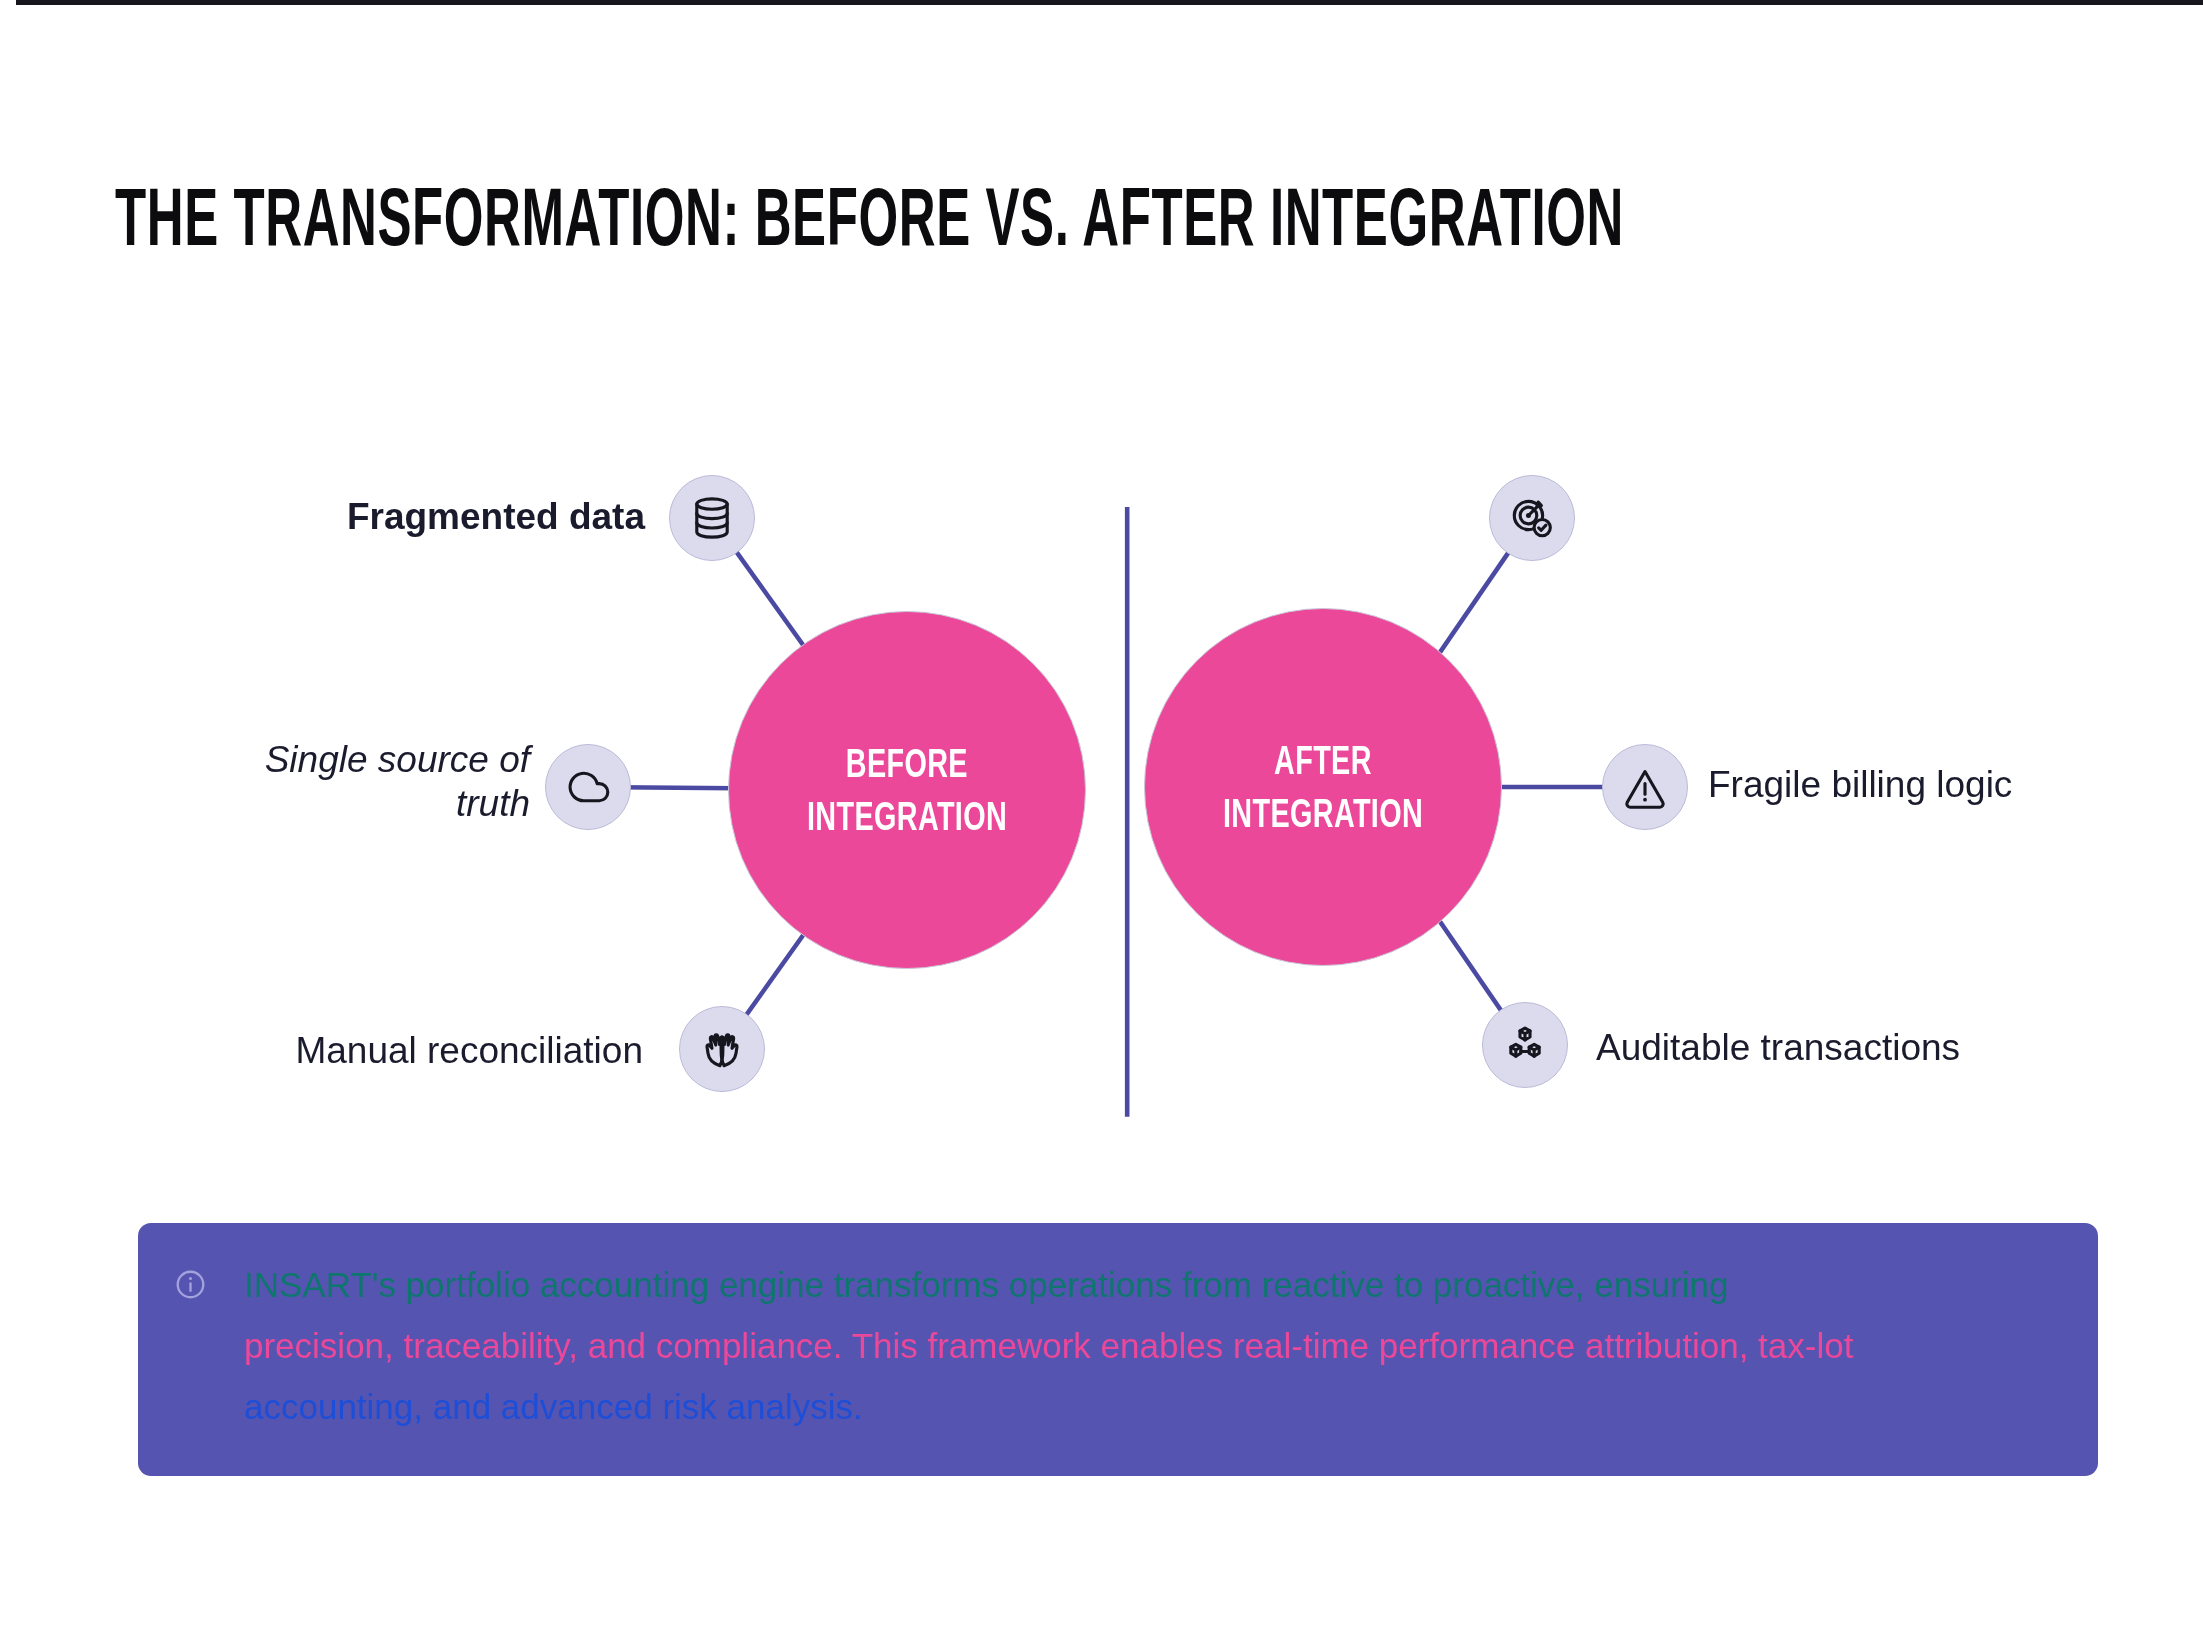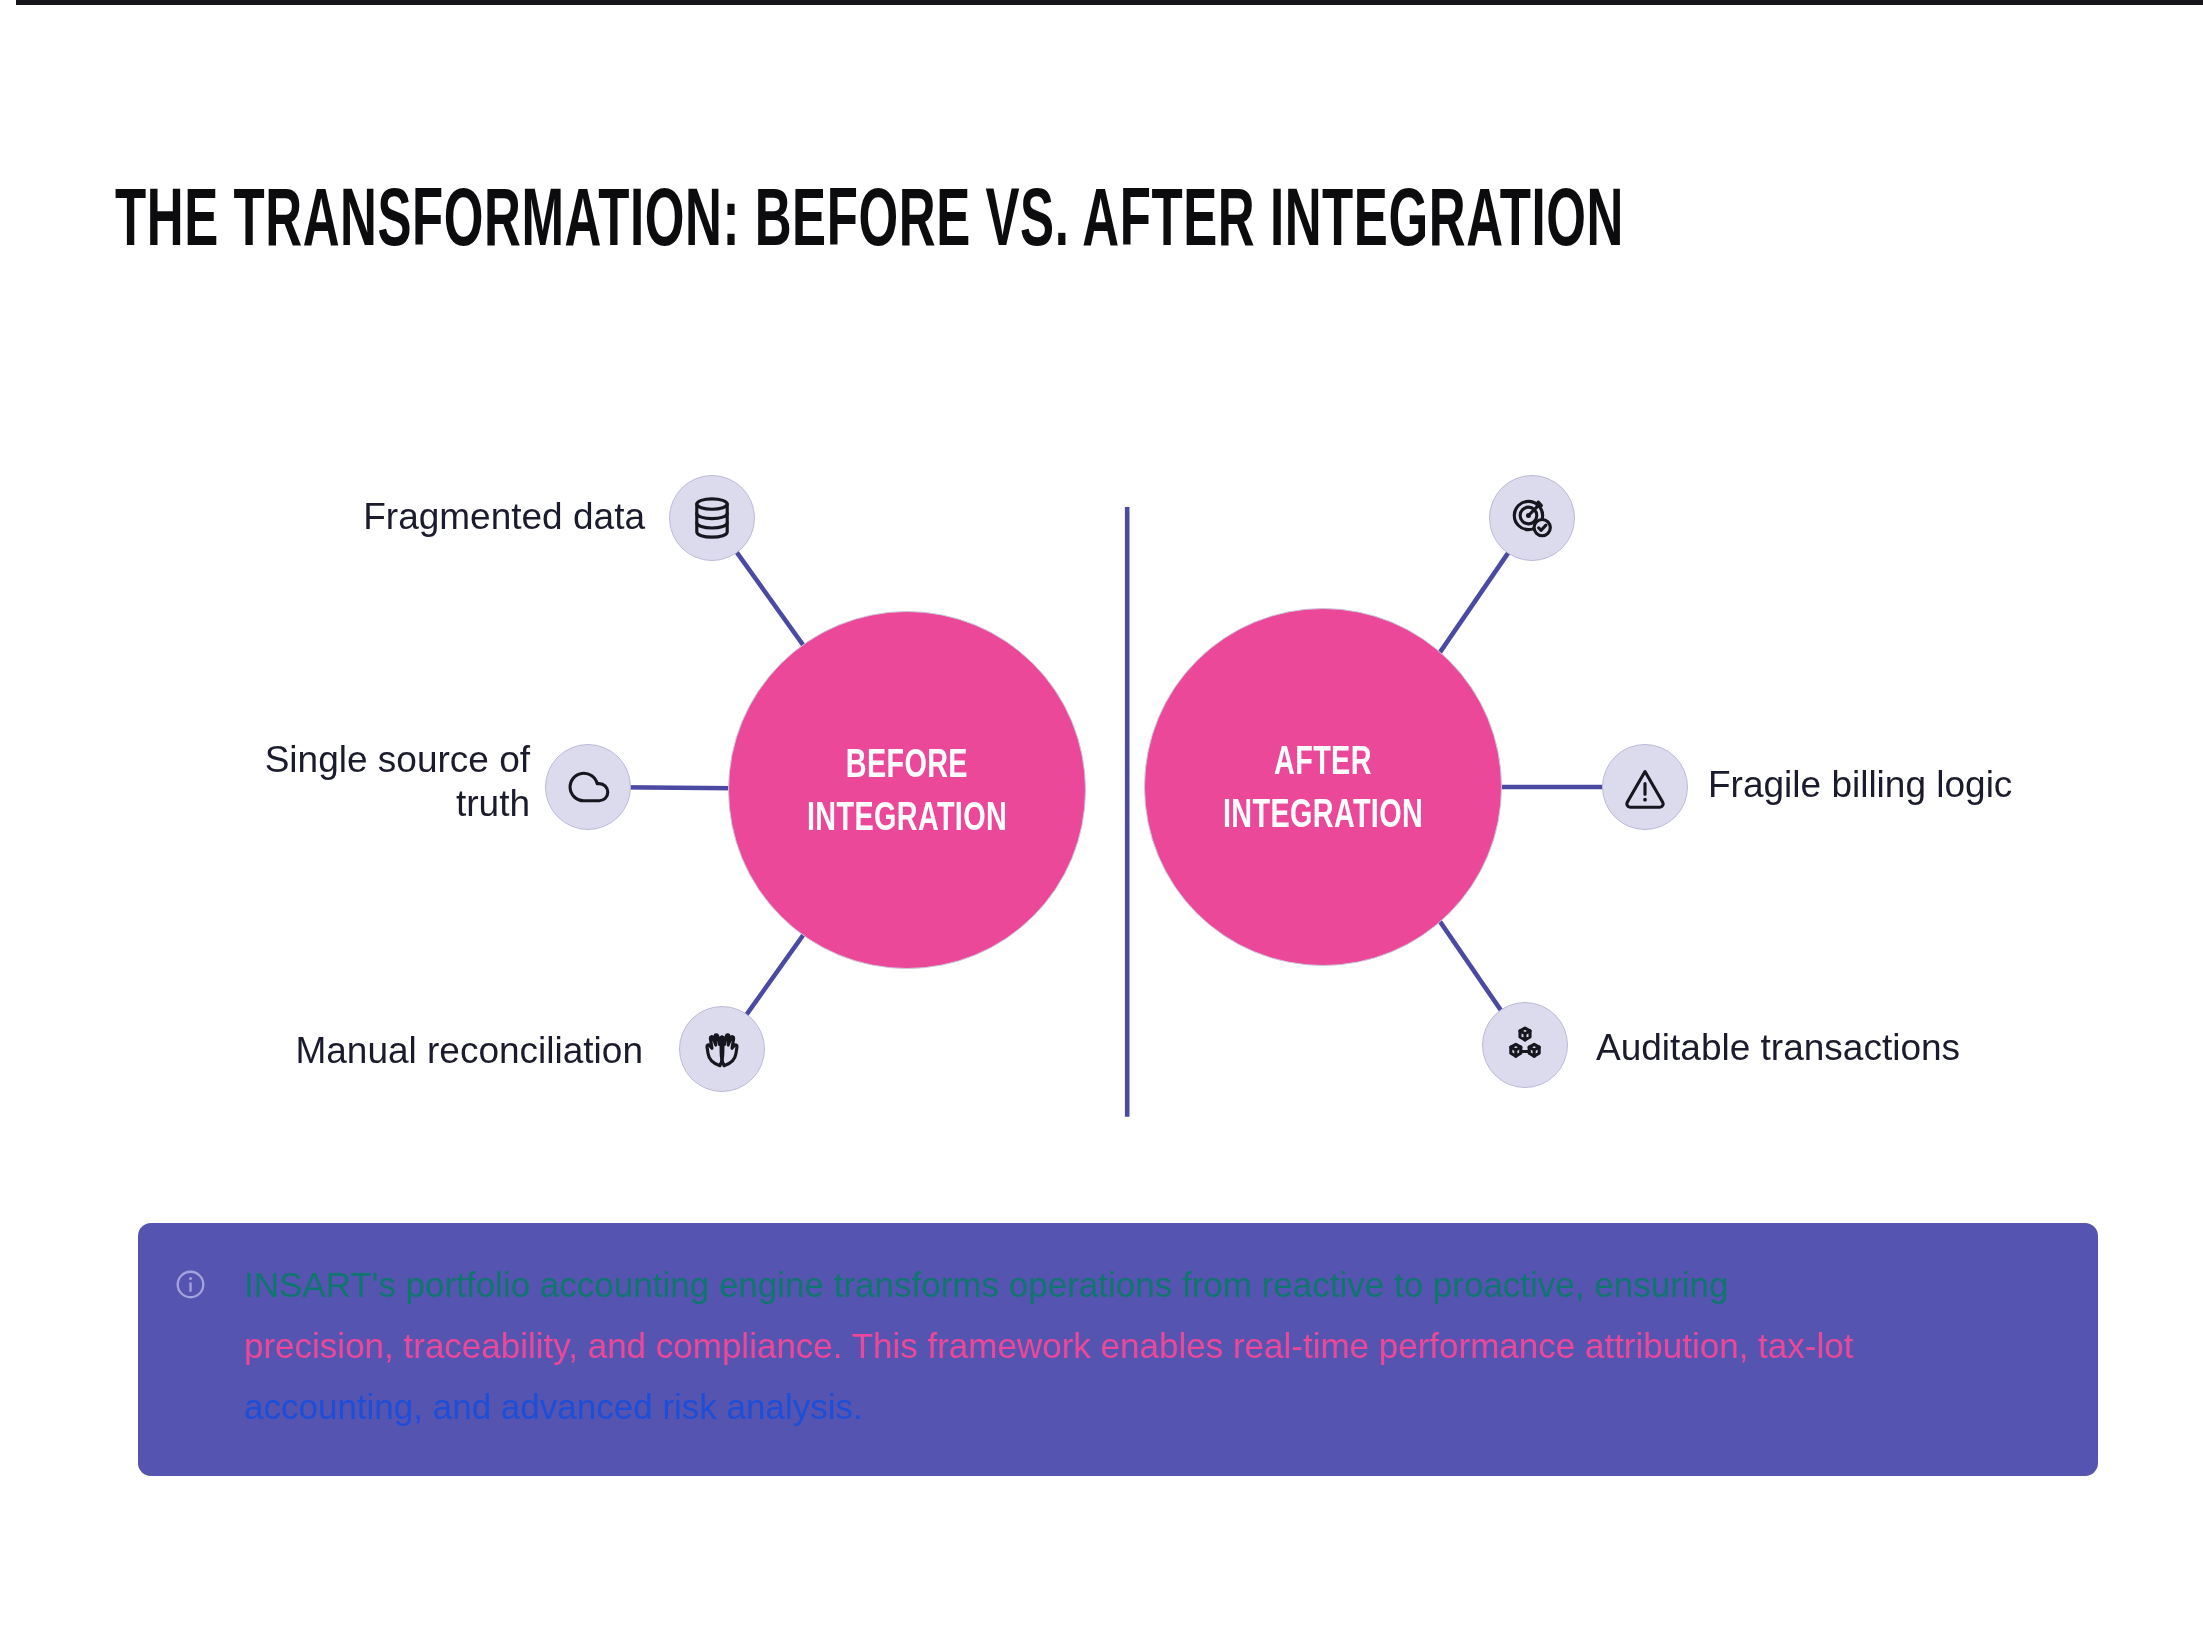--- a/index.html
+++ b/index.html
@@ -61,31 +61,31 @@
 
   <div class="big-circle circle-before">
     <div class="ctext">BEFORE</div>
     <div class="ctext">INTEGRATION</div>
   </div>
   <div class="big-circle circle-after">
     <div class="ctext">AFTER</div>
     <div class="ctext">INTEGRATION</div>
   </div>
 
-  <div class="node-label lbl-right abs" style="right:1575px; top:495px; width:551px;">Fragmented data</div>
+  <div class="node-label lbl-right abs" style="right:1575px; top:495px; width:551px;font-weight:bold;">Fragmented data</div>
   <div class="bubble abs" style="left:653px; top:475px;">
     <svg viewBox="0 0 24 24">
       <ellipse cx="12" cy="5.3" rx="7.3" ry="2.5"></ellipse>
       <path d="M4.7 5.3v13.4c0 1.4 3.3 2.5 7.3 2.5s7.3-1.1 7.3-2.5V5.3"></path>
       <path d="M4.7 9.8c0 1.4 3.3 2.5 7.3 2.5s7.3-1.1 7.3-2.5"></path>
       <path d="M4.7 14.3c0 1.4 3.3 2.5 7.3 2.5s7.3-1.1 7.3-2.5"></path>
     </svg>
   </div>
 
-  <div class="node-label lbl-right abs" style="right:1690px; top:738px; width:349px;">Single source of truth</div>
+  <div class="node-label lbl-right abs" style="right:1690px; top:738px; width:349px;font-style:italic;">Single source of truth</div>
   <div class="bubble abs" style="left:529px; top:744px;">
     <svg viewBox="0 0 24 24">
       <path d="M17.4 10.4h-1A6.6 6.6 0 1 0 9.9 18.6h7.5a4.1 4.1 0 0 0 0-8.2z"></path>
     </svg>
   </div>
 
   <div class="node-label lbl-right abs" style="right:1577px; top:1029px; width:643px;">Manual reconciliation</div>
   <div class="bubble abs" style="left:663px; top:1006px;">
     <svg viewBox="0 0 24 24">
       <path d="M11 20c-3-.9-5.3-3.1-5.7-5.8l-.5-3.3c-.1-.8.8-1.2 1.3-.6l1.1 1.4-.8-4.8c-.1-.8.9-1.1 1.2-.4l1.4 3.6-.3-4.3c0-.8 1-.9 1.2-.1l.9 4.1.5-3c.1-.8 1.2-.7 1.2.1l-.1 6.7c0 2.9-.7 5.1-1.4 6.4z"></path>

